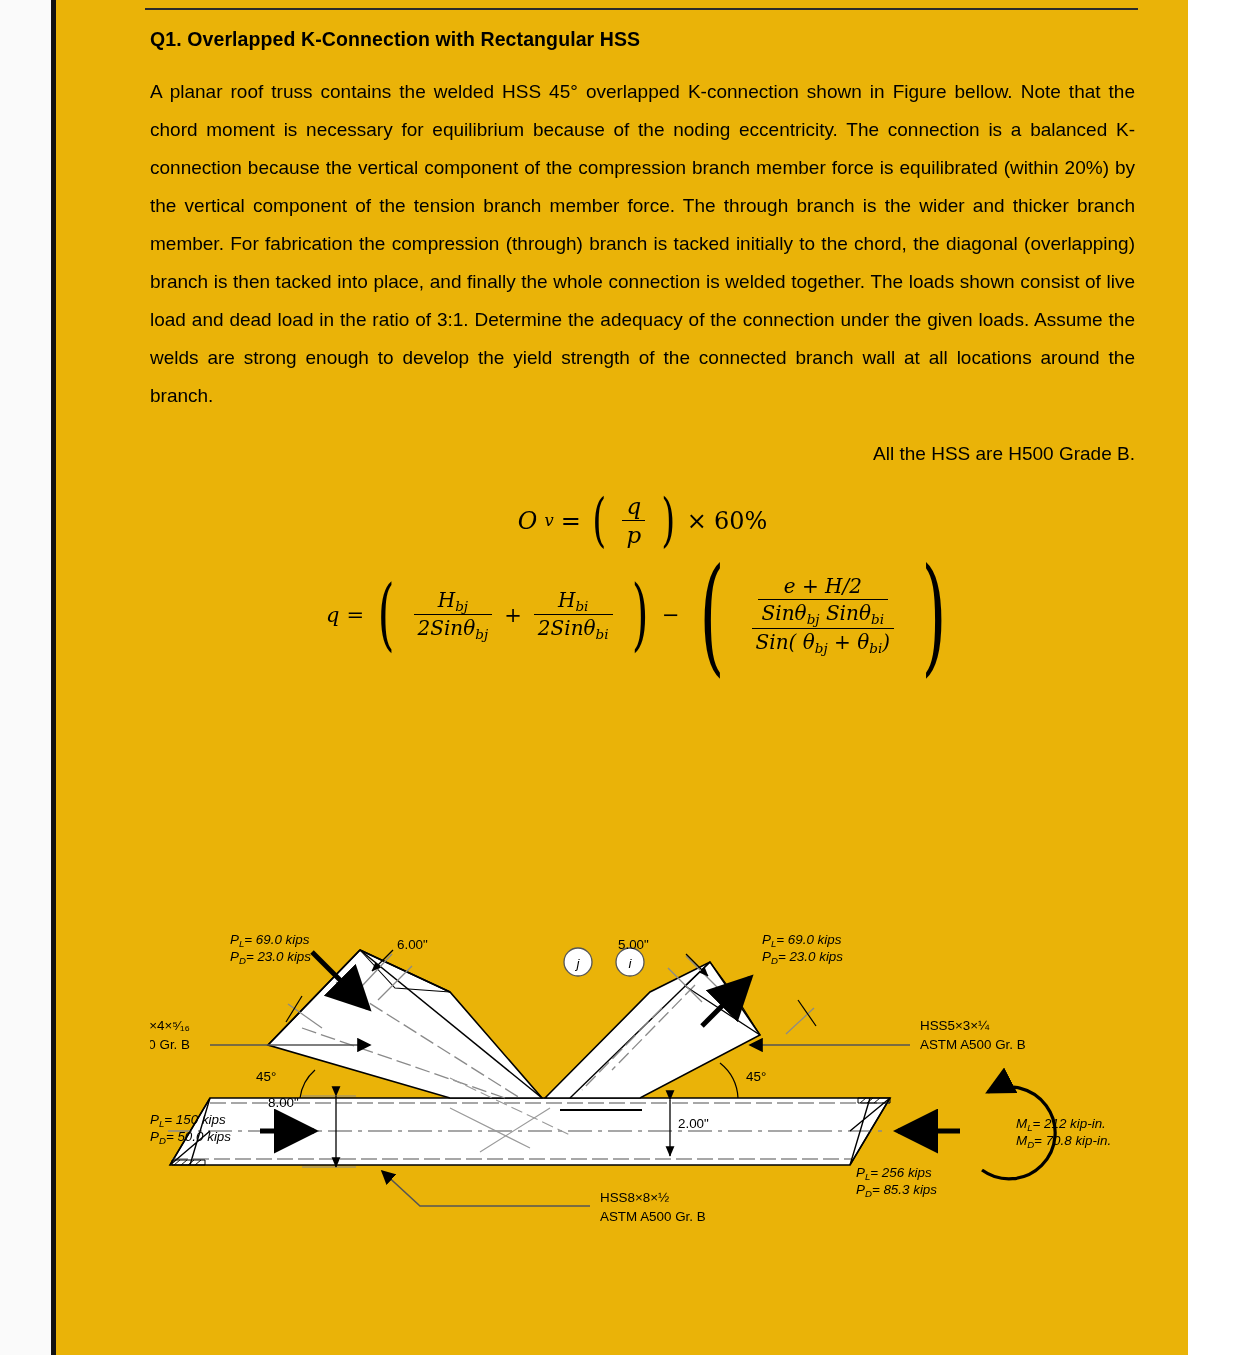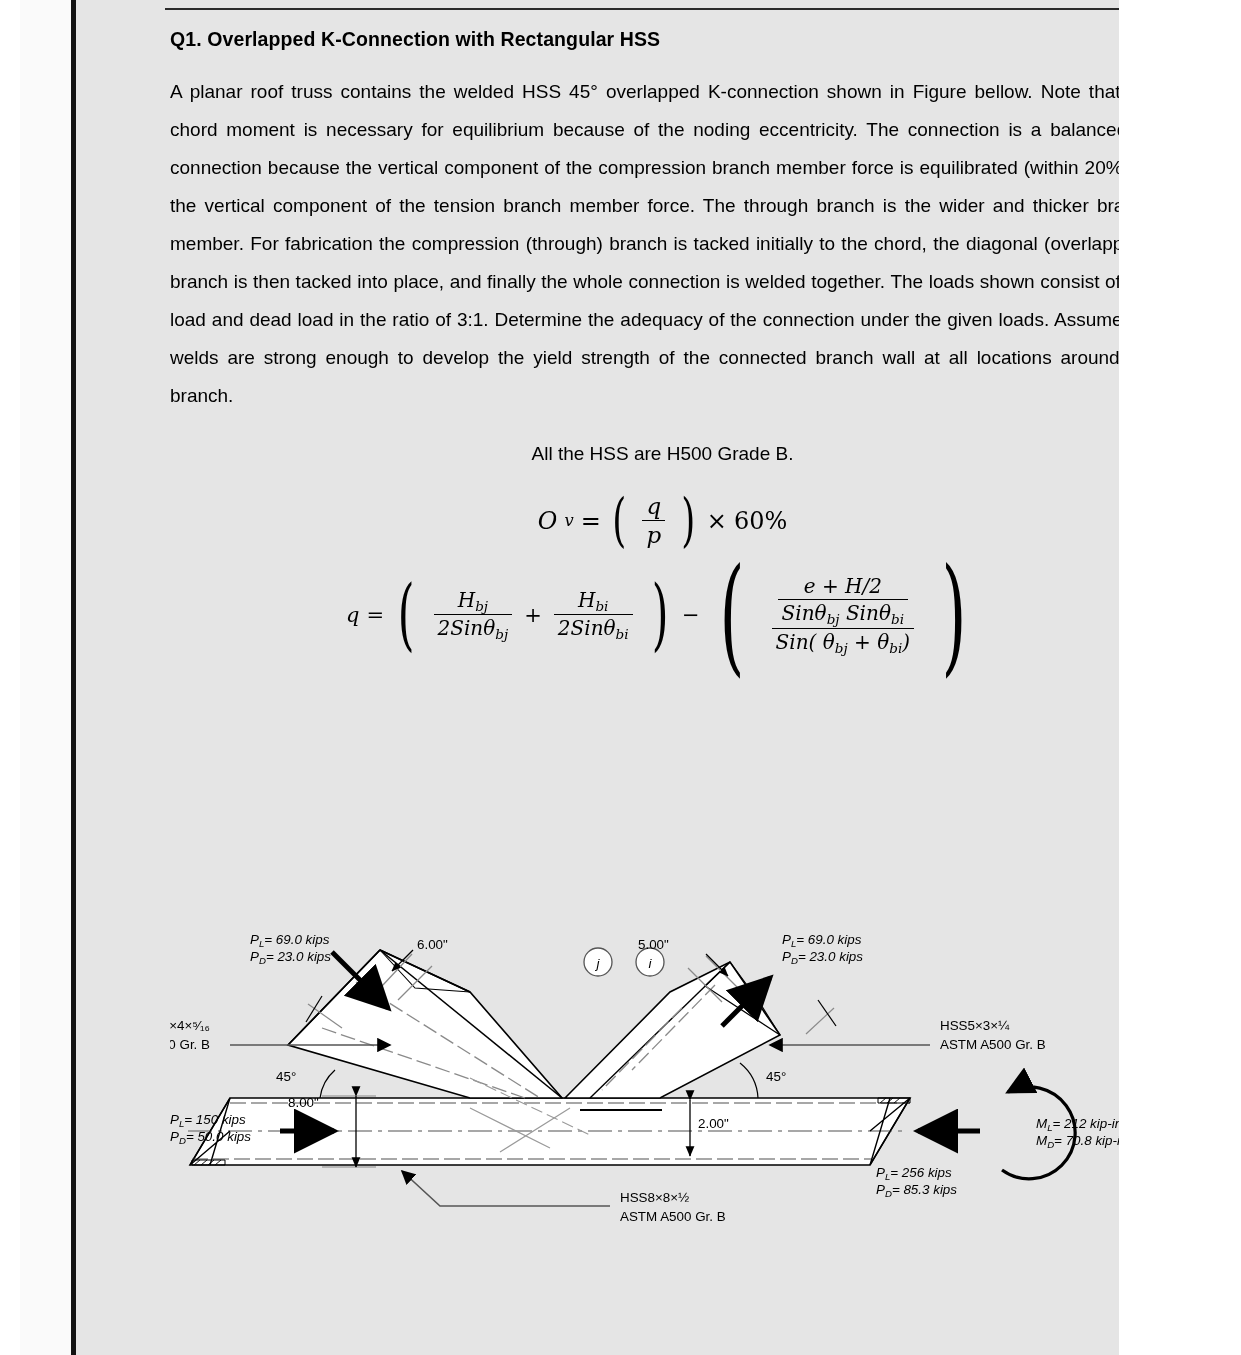--- a/index.html
+++ b/index.html
@@ -7,25 +7,24 @@
     margin: 0;
     padding: 0;
     background: #ffffff;
   }
   body {
     font-family: "Liberation Sans", sans-serif;
     color: #000000;
   }
   #page {
     position: relative;
-    width: 1099px;
+    width: 1188px;
     height: 1355px;
-    background: #e5e5e5;
+    background: #eab308;
     overflow: hidden;
-    margin-left: 20px;
   }
   
   .edge-left-gutter {
     position: absolute;
     left: 0; top: 0;
     width: 51px; height: 1355px;
     background: #fafafa;
   }
   .edge-bar-left {
     position: absolute;
@@ -66,21 +65,21 @@
     letter-spacing: 0.1px;
   }
 
   p.body-par {
     font-size: 19px;
     line-height: 38px;
     margin: 0 0 20px 0;
     text-align: justify;
     text-justify: inter-word;
   }
-  p.body-par.nojustify { text-align: center; }
+  p.body-par.nojustify { text-align: right; }
 
   .sub {
     font-size: 0.66em;
     vertical-align: -0.25em;
   }
 
   
   .math-block {
     margin: 18px 0 26px 0;
     text-align: center;

